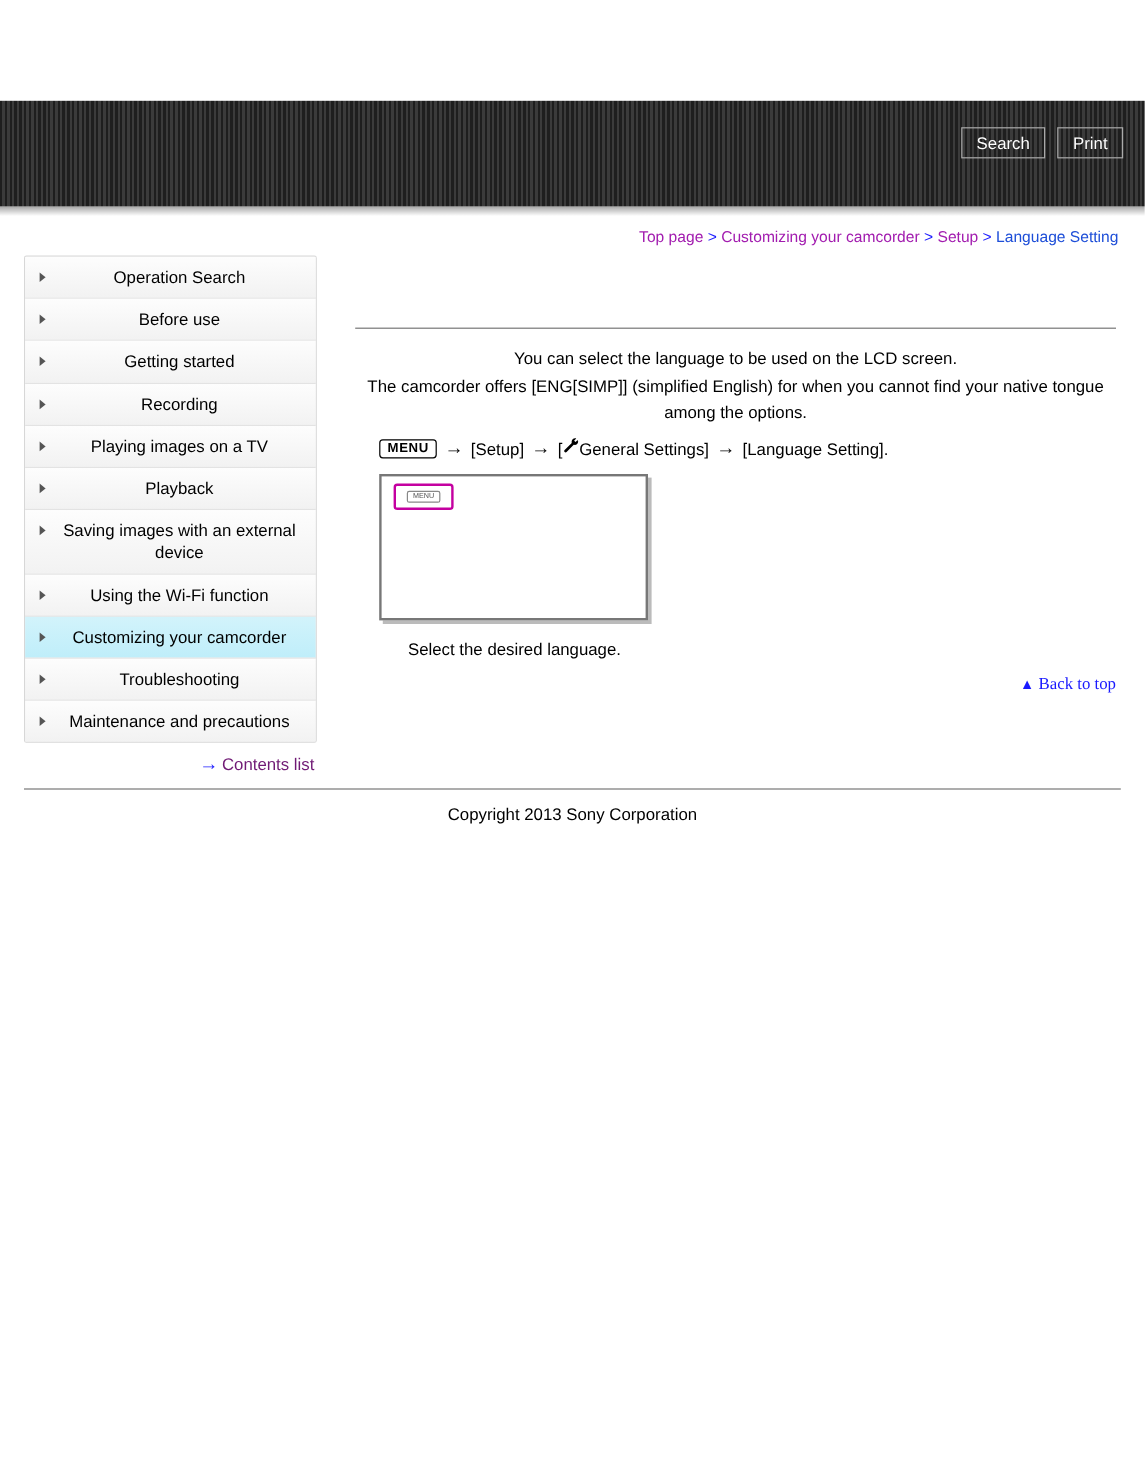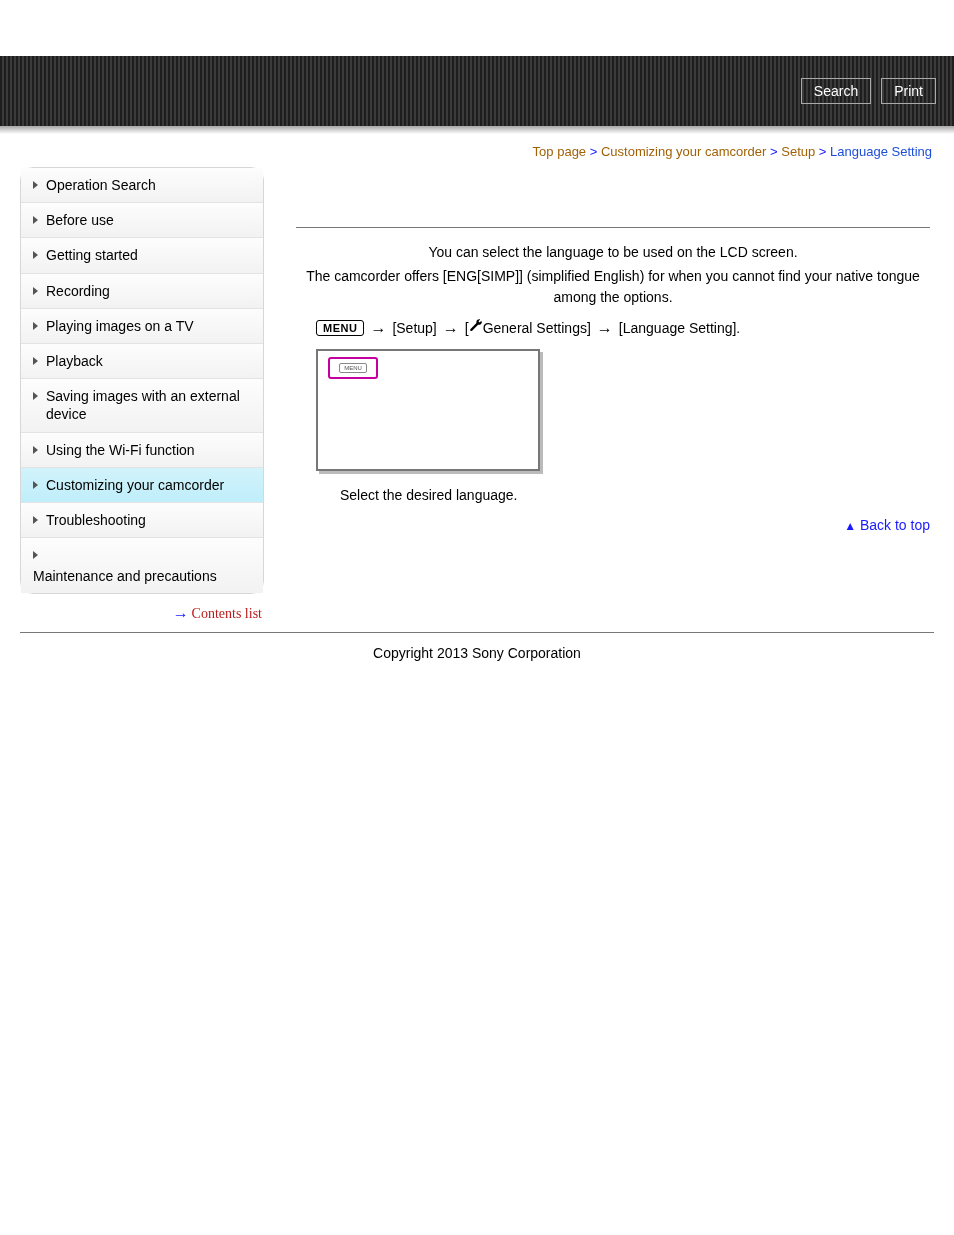--- a/index.html
+++ b/index.html
@@ -11,22 +11,22 @@
     background: #fff;
   }
   .page {
     width: 954px;
     margin: 0 auto;
     position: relative;
     min-height: 1235px;
     box-sizing: border-box;
   }
   .header-band {
-    margin-top: 56px;
-    height: 70px;
+    margin-top: 84px;
+    height: 88px;
     background: repeating-linear-gradient(90deg,#1e1e1e 0,#1e1e1e 2px,#3b3b3b 2px,#3b3b3b 4px);
     position: relative;
   }
   .header-band::after{
     content:"";
     position:absolute;
     left:0;right:0;bottom:-8px;height:8px;
     background: linear-gradient(to bottom, rgba(0,0,0,0.35), rgba(0,0,0,0));
   }
   .header-buttons {
@@ -43,67 +43,68 @@
     padding: 4px 12px;
     font-size: 14px;
     cursor: pointer;
   }
   .breadcrumb {
     text-align: right;
     font-size: 13px;
     color: #1a1aff;
     padding: 18px 22px 8px 0;
   }
-  .breadcrumb a { color: #a16207; text-decoration: none; }
+  .breadcrumb a { color: #a21caf; text-decoration: none; }
   .breadcrumb .sep { color: #1a1aff; }
   .breadcrumb .current { color: #1d4ed8; }
   .body-wrap {
     display: flex;
     align-items: flex-start;
     padding: 0 20px 0 20px;
   }
   .sidebar {
     width: 242px;
     flex: 0 0 242px;
     border: 1px solid #d7d7d7;
-    border-radius: 13px;
+    border-radius: 2px;
     background: linear-gradient(to bottom,#fdfdfd,#f3f3f3);
     margin-bottom: 4px;
+    text-align: center;
   }
   .side-item {
     display: flex;
     align-items: flex-start;
     gap: 8px;
     padding: 8px 10px 8px 12px;
     border-bottom: 1px solid #e3e3e3;
     font-size: 14px;
     color: #000;
     cursor: pointer;
     background: linear-gradient(to bottom,#fdfdfd,#f2f2f2);
   }
-  .side-item:last-child { border-bottom: none; flex-direction: column; }
+  .side-item:last-child { border-bottom: none; }
   .side-item.active {
     background: linear-gradient(to bottom,#d2f3fb,#bfeefa);
   }
   .side-item .tri {
     width: 0;height: 0;
     border-top: 4px solid transparent;
     border-bottom: 4px solid transparent;
     border-left: 5px solid #555;
     margin-top: 5px;
     flex:0 0 auto;
   }
   .side-item span.label { flex:1; line-height:1.3; }
   .contents-list {
     width:242px;
     text-align: right;
     padding: 6px 6px 4px 0;
     font-size: 14px;
   }
-  .contents-list a { color: #b91c1c; text-decoration: none; font-family: Liberation Serif, serif; }
+  .contents-list a { color: #701a75; text-decoration: none; }
   .contents-list .arrow {
     color:#1a1aff;
     font-size: 16px;
     letter-spacing:-1px;
   }
   .main {
     flex: 1;
     padding-left: 28px;
     padding-right: 4px;
     box-sizing: border-box;
@@ -163,20 +164,21 @@
     border-radius:2px;
     font-size:6px;
     padding: 1px 4px;
     color:#555;
   }
   .step-text { margin: 6px 0 14px 44px; }
   .backtop {
     text-align: right;
     font-size: 14px;
     margin: 8px 0 10px 0;
+    font-family: Liberation Serif, serif;
   }
   .backtop a { color:#1a1aff; text-decoration:none; }
   .backtop .up {
     color:#1a1aff;
     font-size: 12px;
   }
   .foot-rule {
     border:none;
     border-top:1px solid #777;
     margin: 6px 20px 6px 20px;

